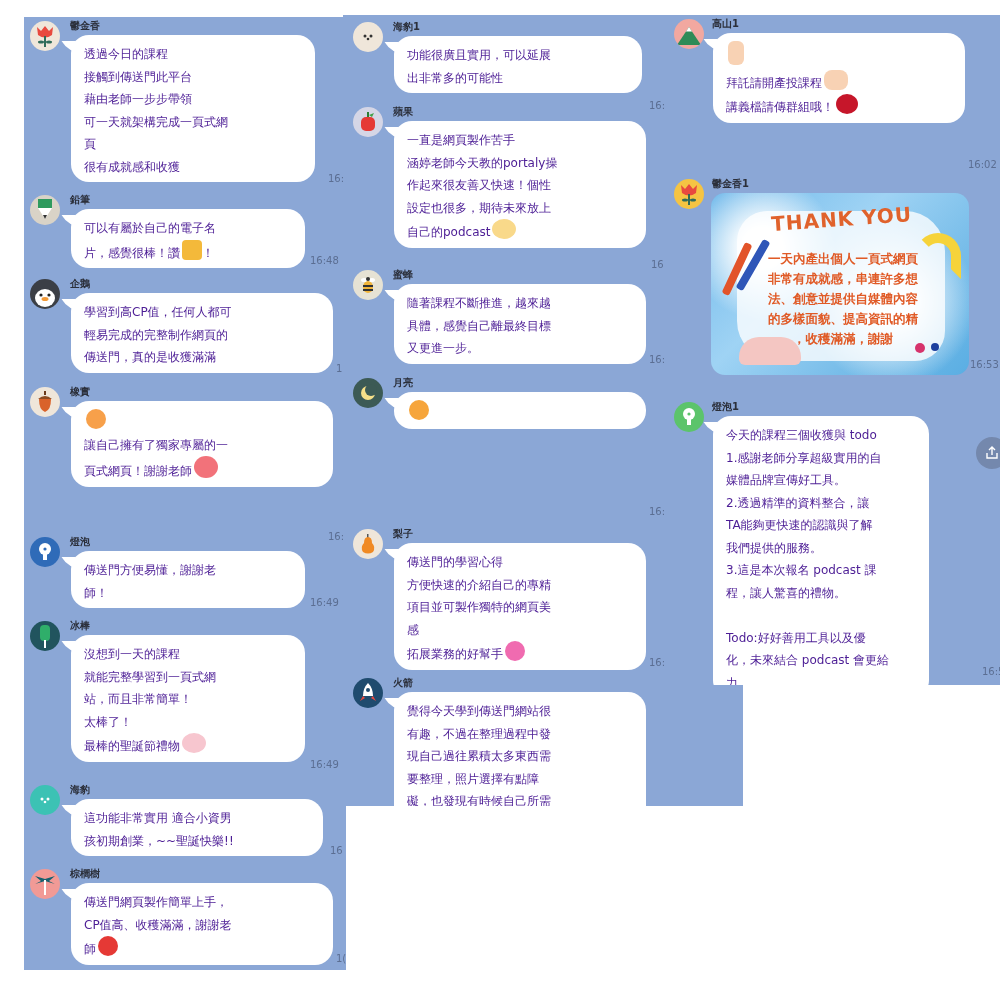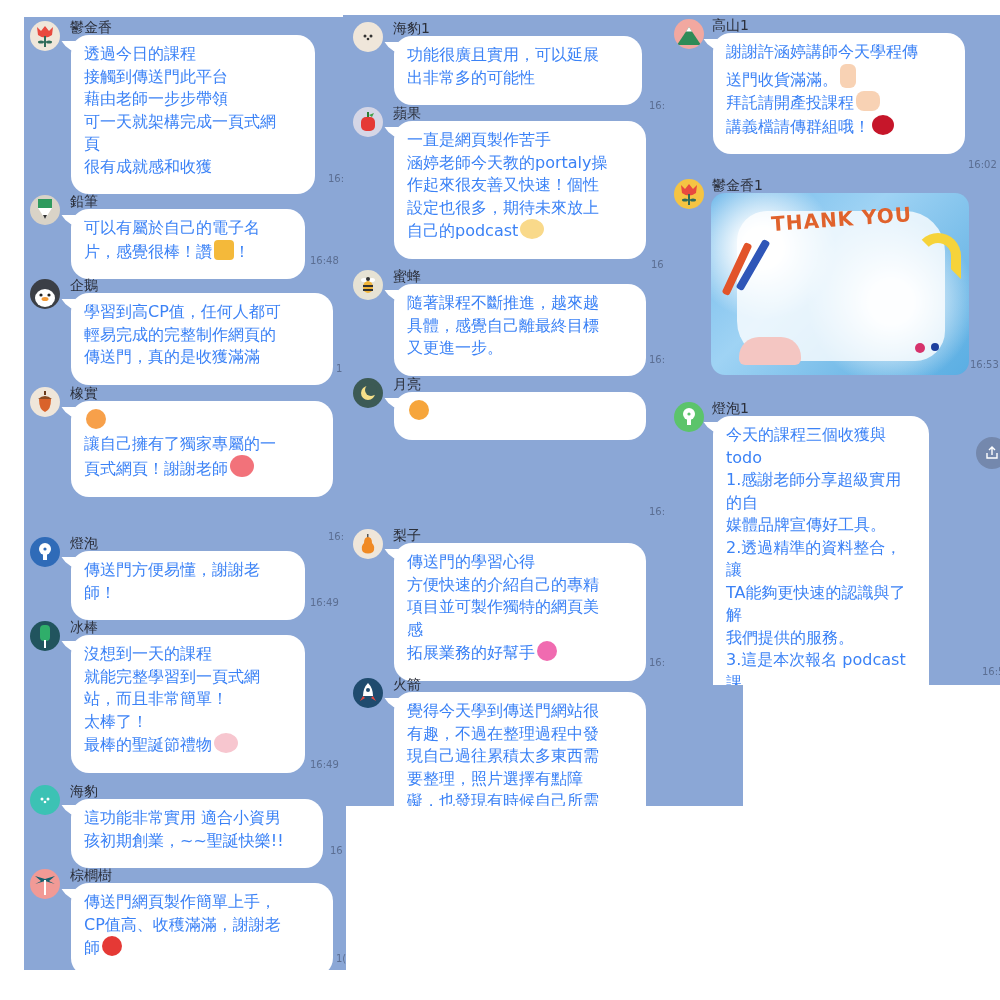--- a/index.html
+++ b/index.html
@@ -17,27 +17,27 @@
 
   .msg { position: absolute; left: 0; width: 100%; }
   .avatar {
     position: absolute; left: 6px; top: 0;
     width: 30px; height: 30px; border-radius: 50%;
     display: flex; align-items: center; justify-content: center;
     overflow: hidden;
   }
   .sender {
     position: absolute; left: 46px; top: -2px;
-    font-size: 14px; color: #2b2f3a; white-space: nowrap;
+    font-size: 10px; color: #2b2f3a; white-space: nowrap; font-weight: bold;
   }
   .bubble {
     position: absolute; left: 47px; top: 14px;
     background: #ffffff; border-radius: 18px;
-    padding: 8px 13px 16px 13px;
-    color: #3b82f6; font-size: 16px; line-height: 22.5px;
+    padding: 8px 13px 4px 13px;
+    color: #4c1d95; font-size: 12px; line-height: 22.5px;
     white-space: pre-wrap;
   }
   .bubble::before {
     content: ""; position: absolute; left: -6px; top: 6px;
     width: 14px; height: 12px; background: #ffffff;
     border-radius: 0 0 0 12px;
     transform: skewX(30deg);
   }
   .time {
     position: absolute; font-size: 10px; color: #5b6e92; white-space: nowrap;
@@ -307,22 +307,21 @@
 <div class="panel" id="panel-3">
 
   <div class="msg" style="top:4px">
     <div class="avatar" style="background:#f2a8a0; left:10px">
       <svg width="30" height="30" viewBox="0 0 30 30">
           <path d="M3 26 L15 8 L27 26 Z" fill="#2e8b57"></path>
           <path d="M12 12.5 L15 8 L18 12.5 Z" fill="#ffffff"></path>
         </svg>
     </div>
     <div class="sender" style="left:48px">高山1</div>
-    <div class="bubble" style="left:49px; width:252px"><span>謝謝許涵婷講師今天學程傳
-送門收貨滿滿。</span><span class="emoji" style="background:#f8d2b4; border-radius:6px; width:16px; height:24px"></span><span>
+    <div class="bubble" style="left:49px; width:252px"><span class="emoji" style="background:#f8d2b4; border-radius:6px; width:16px; height:24px"></span><span>
 拜託請開產投課程</span><span class="emoji" style="background:#f8d2b4; border-radius:8px; width:24px"></span><span>
 講義檔請傳群組哦！</span><span class="emoji" style="background:#c6162a; width:22px"></span></div>
     <div class="time" style="left:304px; top:140px">16:02</div>
   </div>
 
   <div class="msg" style="top:164px">
     <div class="avatar" style="background:#f5c443; left:10px">
       <svg width="22" height="24" viewBox="0 0 22 24">
           <path d="M3 3 L7 7 L11 2 L15 7 L19 3 L18 11 Q11 16 4 11 Z" fill="#e8493f"></path>
           <rect x="10" y="12" width="2" height="11" fill="#2f6b5a"></rect>
@@ -333,20 +332,25 @@
     <div class="sender" style="left:48px">鬱金香1</div>
     <div class="thank-card">
       <div class="thank-inner"></div>
       <div class="crayon" style="left:22px; top:48px; background:#e2542a; transform:rotate(25deg)"></div>
       <div class="crayon" style="left:38px; top:44px; background:#2f56b8; transform:rotate(30deg)"></div>
       <div style="position:absolute; right:8px; top:40px; width:46px; height:46px; border-radius:50% 50% 0 50%; border:10px solid #f6d33a; border-left-color:transparent; border-bottom-color:transparent"></div>
       <div style="position:absolute; left:28px; bottom:10px; width:62px; height:28px; background:#f4c6c2; border-radius:20px 20px 6px 6px"></div>
       <div style="position:absolute; right:44px; bottom:22px; width:10px; height:10px; border-radius:50%; background:#d6336c"></div>
       <div style="position:absolute; right:30px; bottom:24px; width:8px; height:8px; border-radius:50%; background:#1c3f9e"></div>
       <div class="thank-title">THANK YOU</div>
+      <div class="thank-text">一天內產出個人一頁式網頁
+非常有成就感，串連許多想
+法、創意並提供自媒體內容
+的多樣面貌、提高資訊的精
+，收穫滿滿，謝謝</div>
     </div>
     <div class="share-btn">
       <svg width="14" height="14" viewBox="0 0 14 14">
           <path d="M7 1 L7 9 M4 4 L7 1 L10 4" stroke="#fff" stroke-width="1.4" fill="none"></path>
           <path d="M2 7 L2 12 L12 12 L12 7" stroke="#fff" stroke-width="1.4" fill="none"></path>
         </svg>
     </div>
     <div class="time" style="left:306px; top:180px">16:53</div>
   </div>
 

